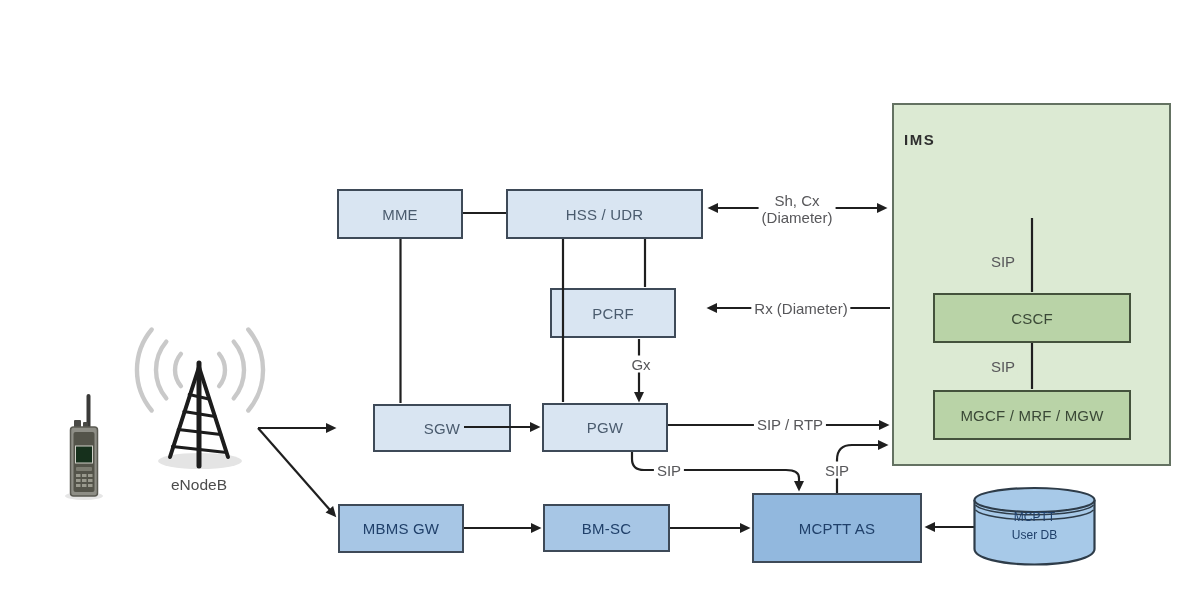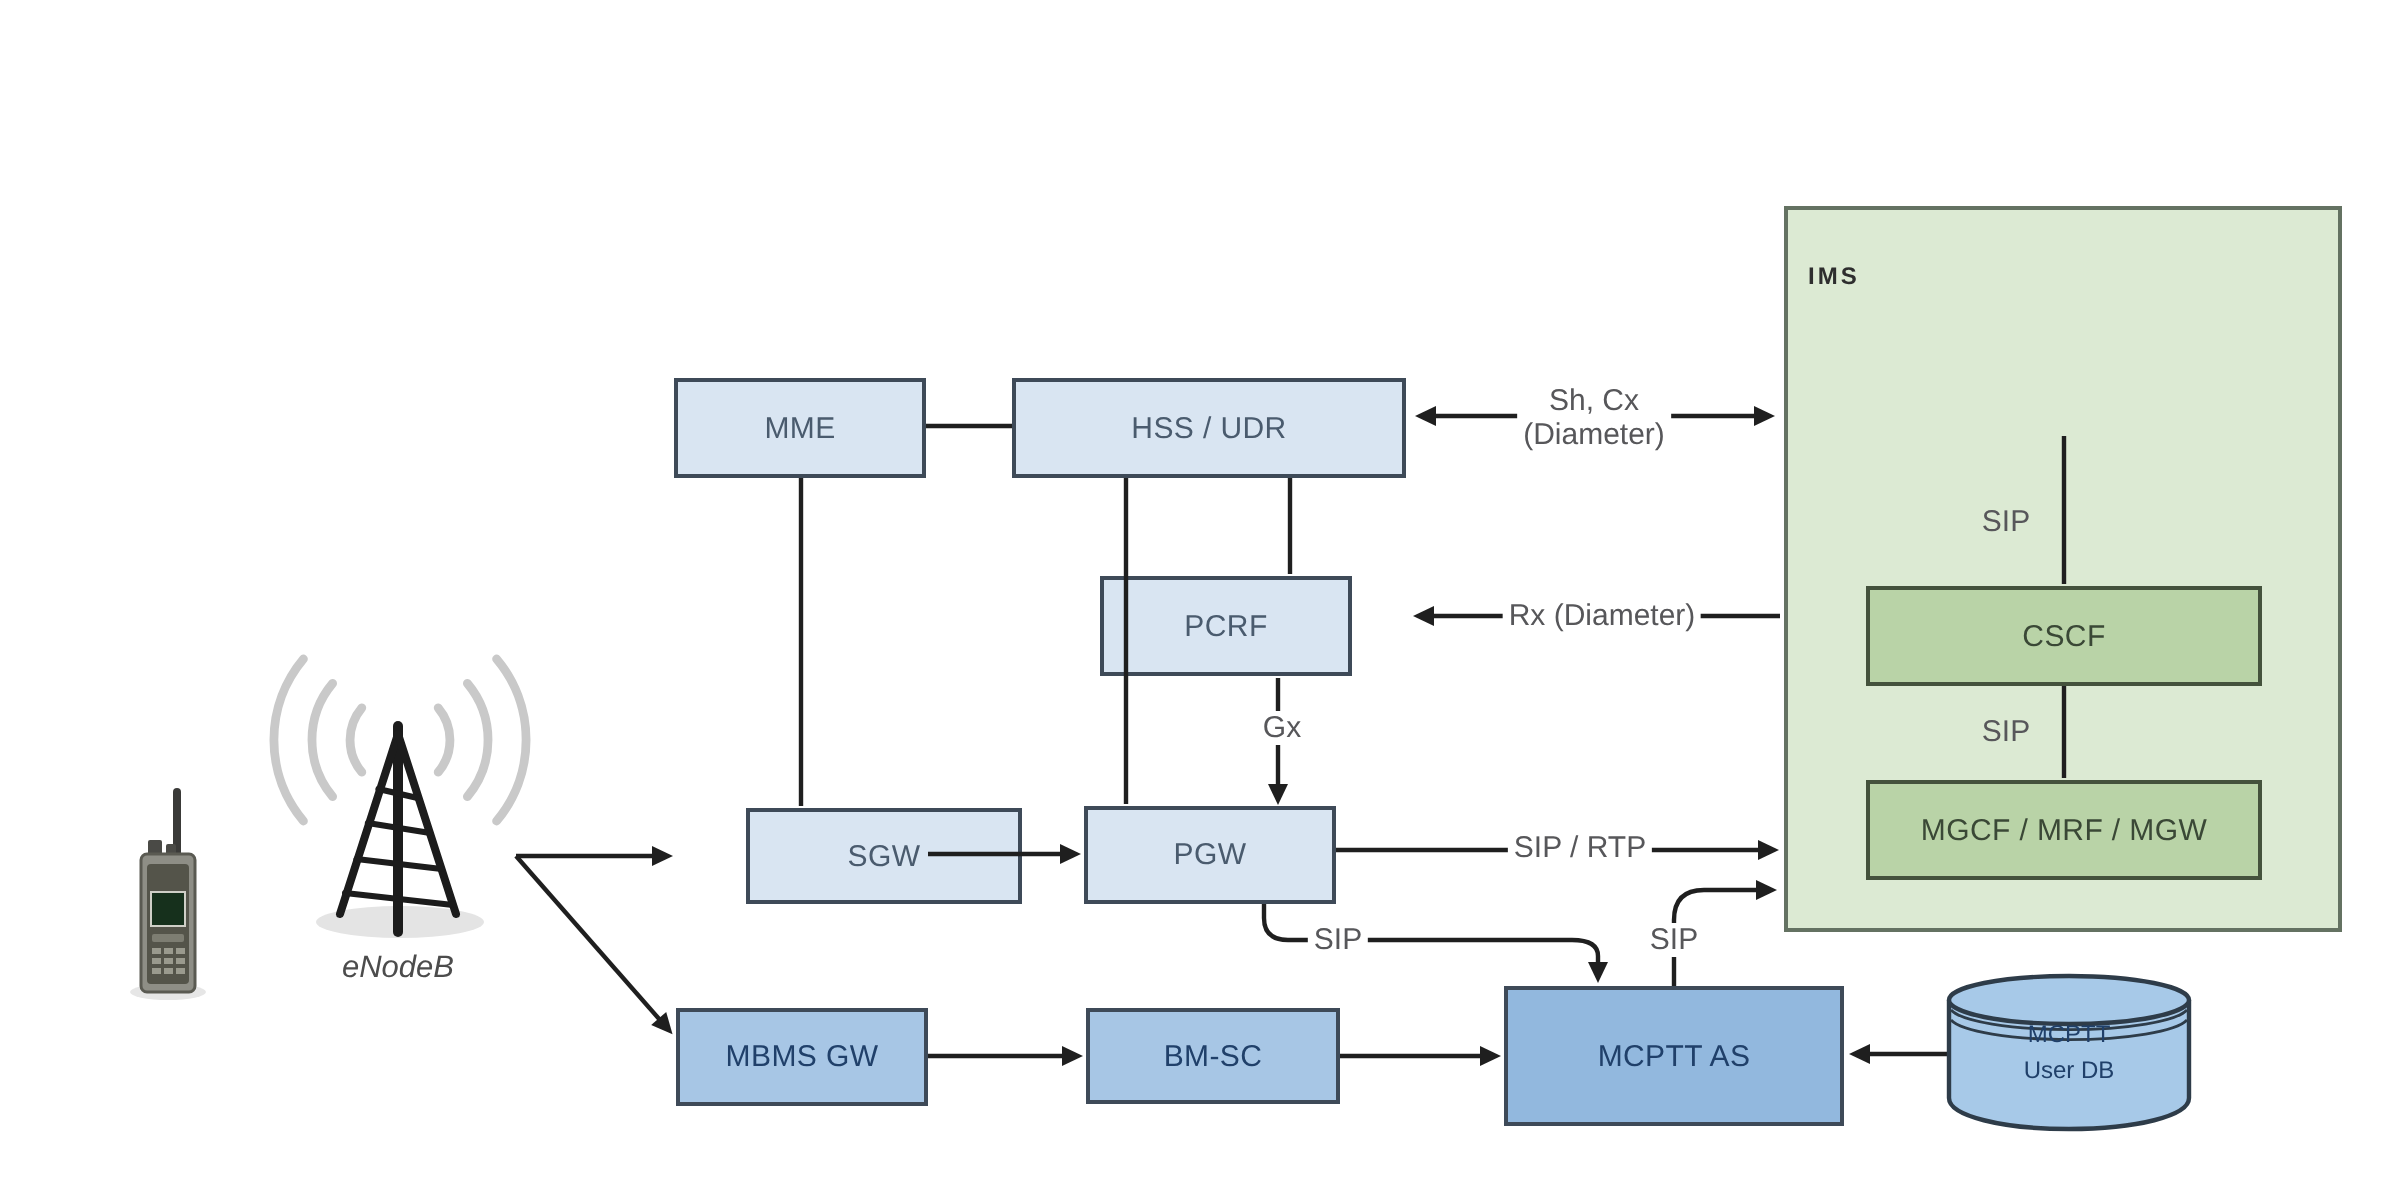--- a/index.html
+++ b/index.html
@@ -11,27 +11,27 @@
         font-size:15px;line-height:17px;text-align:center;letter-spacing:.2px;}
   .blue-light{background:var(--box-blue-light,#d9e5f2);border:2px solid var(--box-border-blue,#3e4a58);
         color:var(--text-blue-light,#4a5b6e);}
   .blue-med{background:var(--box-blue-medium,#a7c6e5);border:2px solid var(--box-border-blue,#3e4a58);
         color:var(--text-blue-dark,#20406a);}
   .blue-deep{background:var(--box-blue-deep,#92b8de);border:2px solid var(--box-border-blue,#3e4a58);
         color:var(--text-blue-dark,#20406a);}
   .green-box{background:var(--box-green,#b9d3a7);border:2px solid var(--box-border-green,#44523c);
         color:var(--text-green,#3a4836);z-index:3;}
   .ims{background:var(--ims-bg,#dcead3);border:2px solid var(--ims-border,#647262);z-index:1;}
-  .ims-title{position:absolute;left:904px;top:131px;z-index:4;font-weight:bold;font-size:12px;
+  .ims-title{position:absolute;left:904px;top:131px;z-index:4;font-weight:bold;font-size:15px;
         letter-spacing:1.5px;color:#2e2e2e;}
   .lbl{position:absolute;transform:translate(-50%,-50%);z-index:6;
        font-size:15px;line-height:17px;color:var(--label-gray,#57575a);
        background:#fff;padding:0 3px;white-space:nowrap;text-align:center;}
   .lbl.on-green{background:var(--ims-bg,#dcead3);}
-  .lbl.no-bg{background:transparent;font-style:italic;}
+  .lbl.no-bg{background:transparent;}
   .db-text{position:absolute;left:974px;top:508px;width:121px;z-index:6;
        font-size:12px;line-height:18px;color:var(--text-blue-dark,#20406a);text-align:center;}
 </style>
 </head>
 <body>
 
 <div class="stage">
 
   <div class="node ims" style="left:892px;top:103px;width:279px;height:363px;"></div>
   <div class="ims-title">IMS</div>

